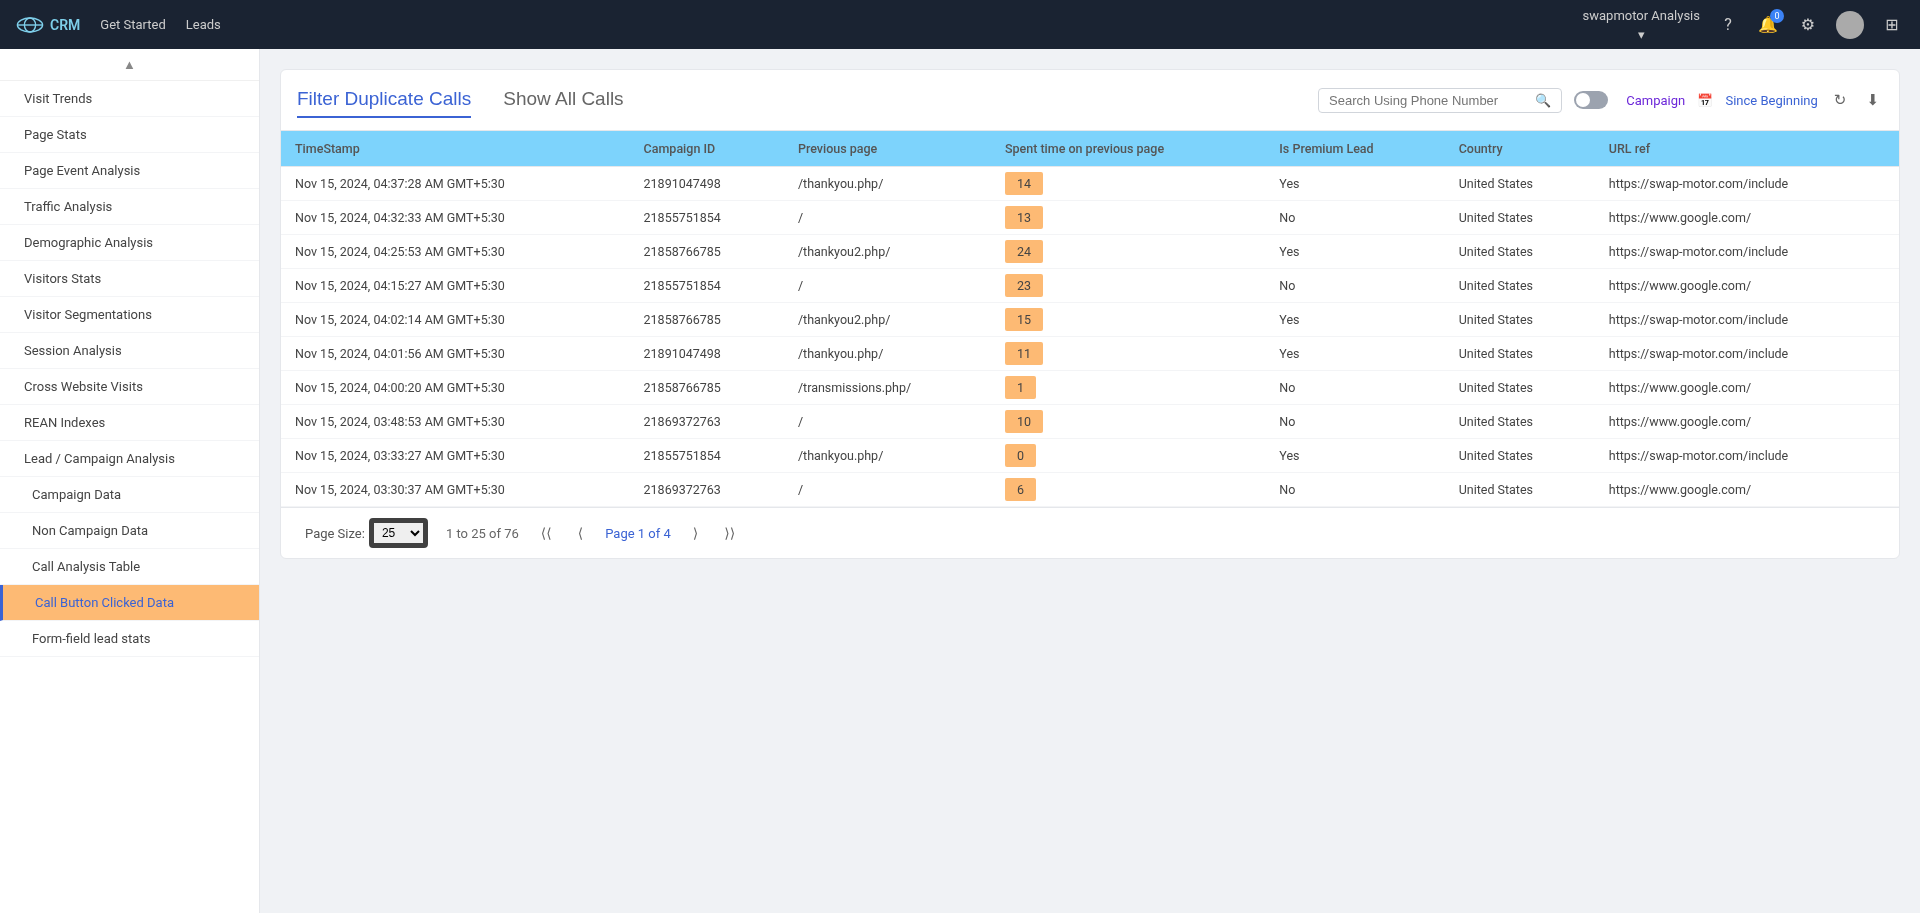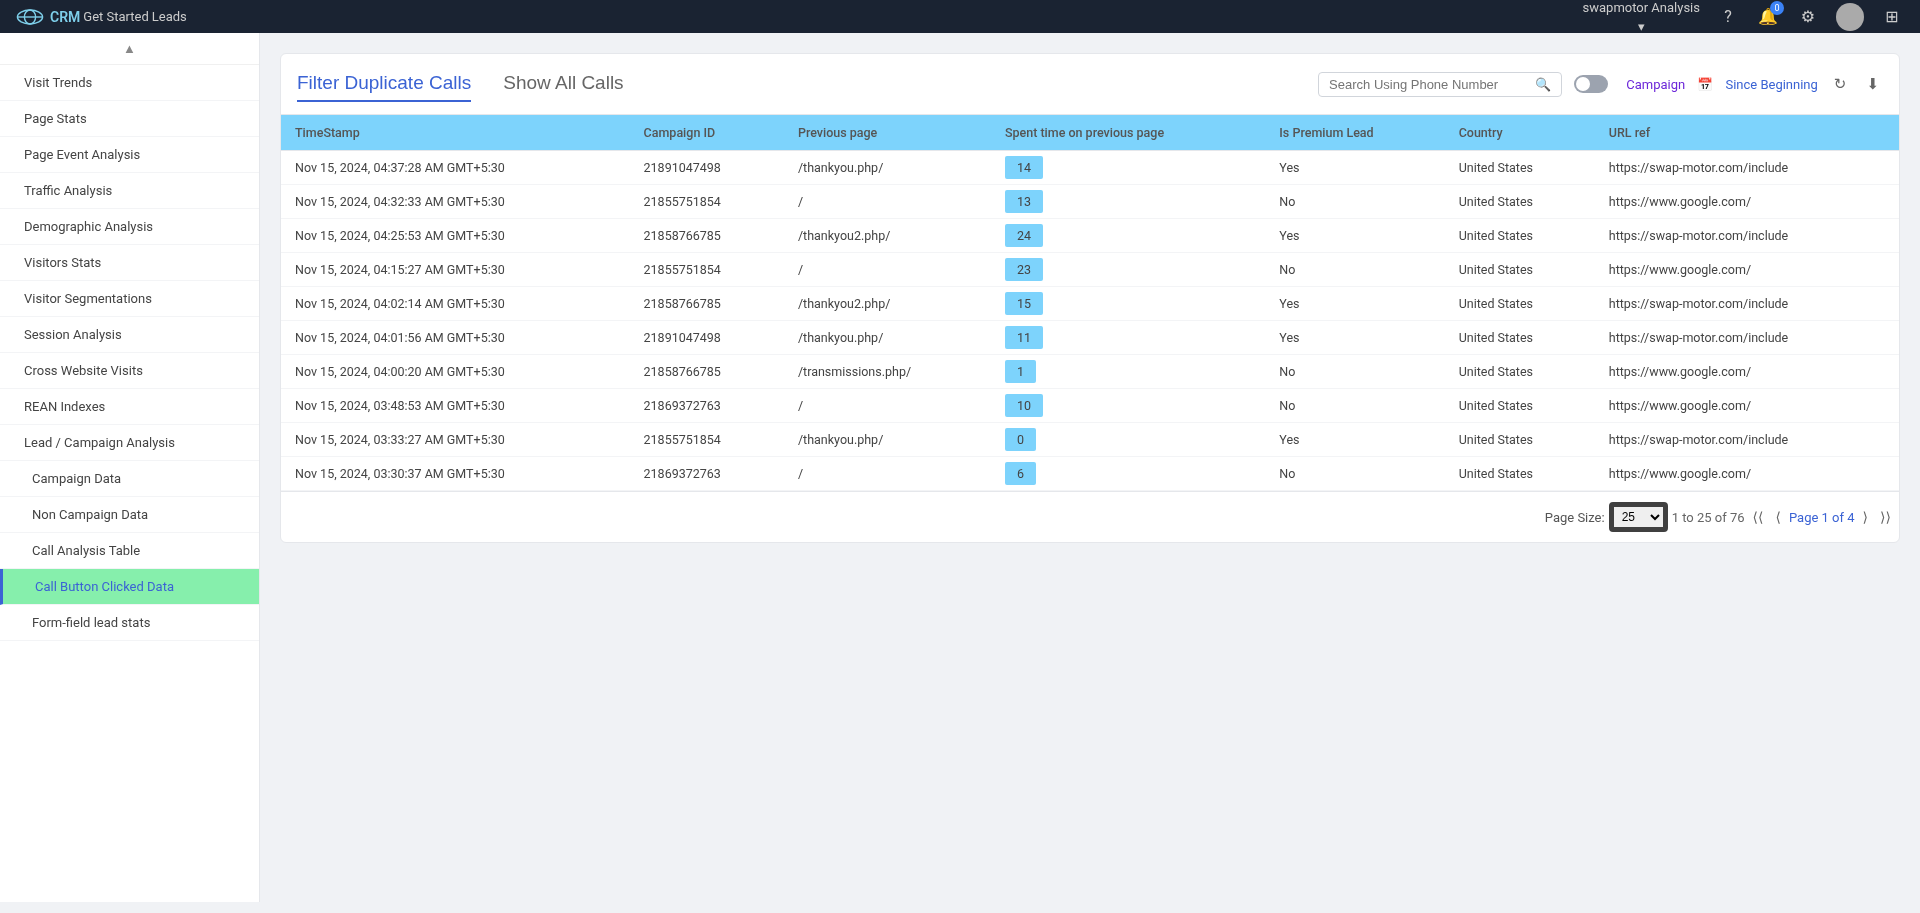--- a/index.html
+++ b/index.html
@@ -1,25 +1,25 @@
 <!DOCTYPE html>
 <html><head>
   <meta charset="utf-8">
   <style>
     * { box-sizing: border-box; margin: 0; padding: 0; }
     body { font-family: -apple-system, BlinkMacSystemFont, 'Segoe UI', Roboto, sans-serif; font-size: 13px; background: #f0f2f5; color: #333; }
 
     
     .topnav {
       background: #1a2332;
-      height: 33px;
+      height: 49px;
       display: flex;
       align-items: center;
       padding: 4px 16px;
-      gap: 3px;
+      gap: 20px;
       color: #ccc;
     }
     .topnav-logo {
       display: flex;
       align-items: center;
       gap: 6px;
       color: #7ecfea;
       font-weight: 600;
       font-size: 14px;
     }
@@ -102,21 +102,21 @@
       border-bottom: 1px solid #f0f0f0;
     }
     .sidebar-item {
       padding: 10px 24px;
       font-size: 13px;
       color: #444;
       cursor: pointer;
       border-bottom: 1px solid #f3f4f6;
     }
     .sidebar-item.active {
-      background: #86efac;
+      background: #fdba74;
       color: #3b63d4;
       border-left: 3px solid #3b63d4;
     }
     .sidebar-item.sub {
       padding-left: 32px;
       font-size: 13px;
     }
 
     
     .main {
@@ -229,33 +229,33 @@
       background: #7dd3fc;
       border-bottom: 1px solid #e5e7eb;
       white-space: nowrap;
     }
     .data-table td {
       padding: 9px 14px;
       border-bottom: 1px solid #f3f4f6;
       color: #444;
     }
     .cell-highlight {
-      background: #7dd3fc;
+      background: #fdba74;
       text-align: center;
       padding: 4px 12px;
       border-radius: 2px;
     }
 
     
     .pagination-bar {
       display: flex;
       align-items: center;
-      justify-content: flex-end;
-      padding: 10px 4px;
-      gap: 4px;
+      justify-content: flex-start;
+      padding: 10px 24px;
+      gap: 18px;
       border-top: 1px solid #e5e7eb;
       font-size: 13px;
       color: #555;
     }
     .page-size-select {
       display: flex;
       align-items: center;
       gap: 4px;
     }
     .page-size-select select {

